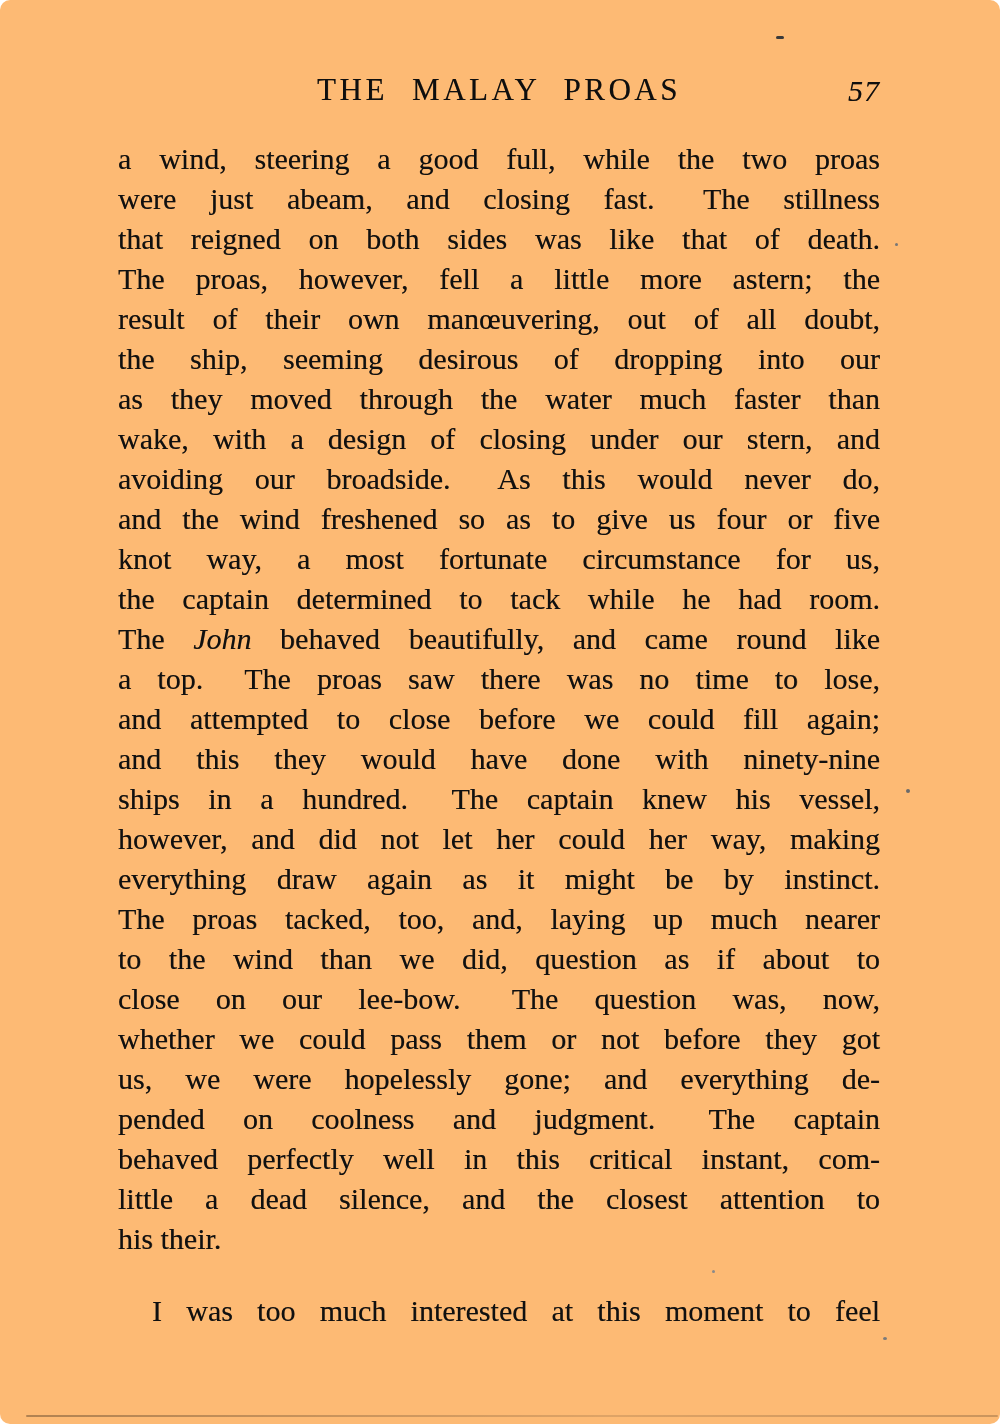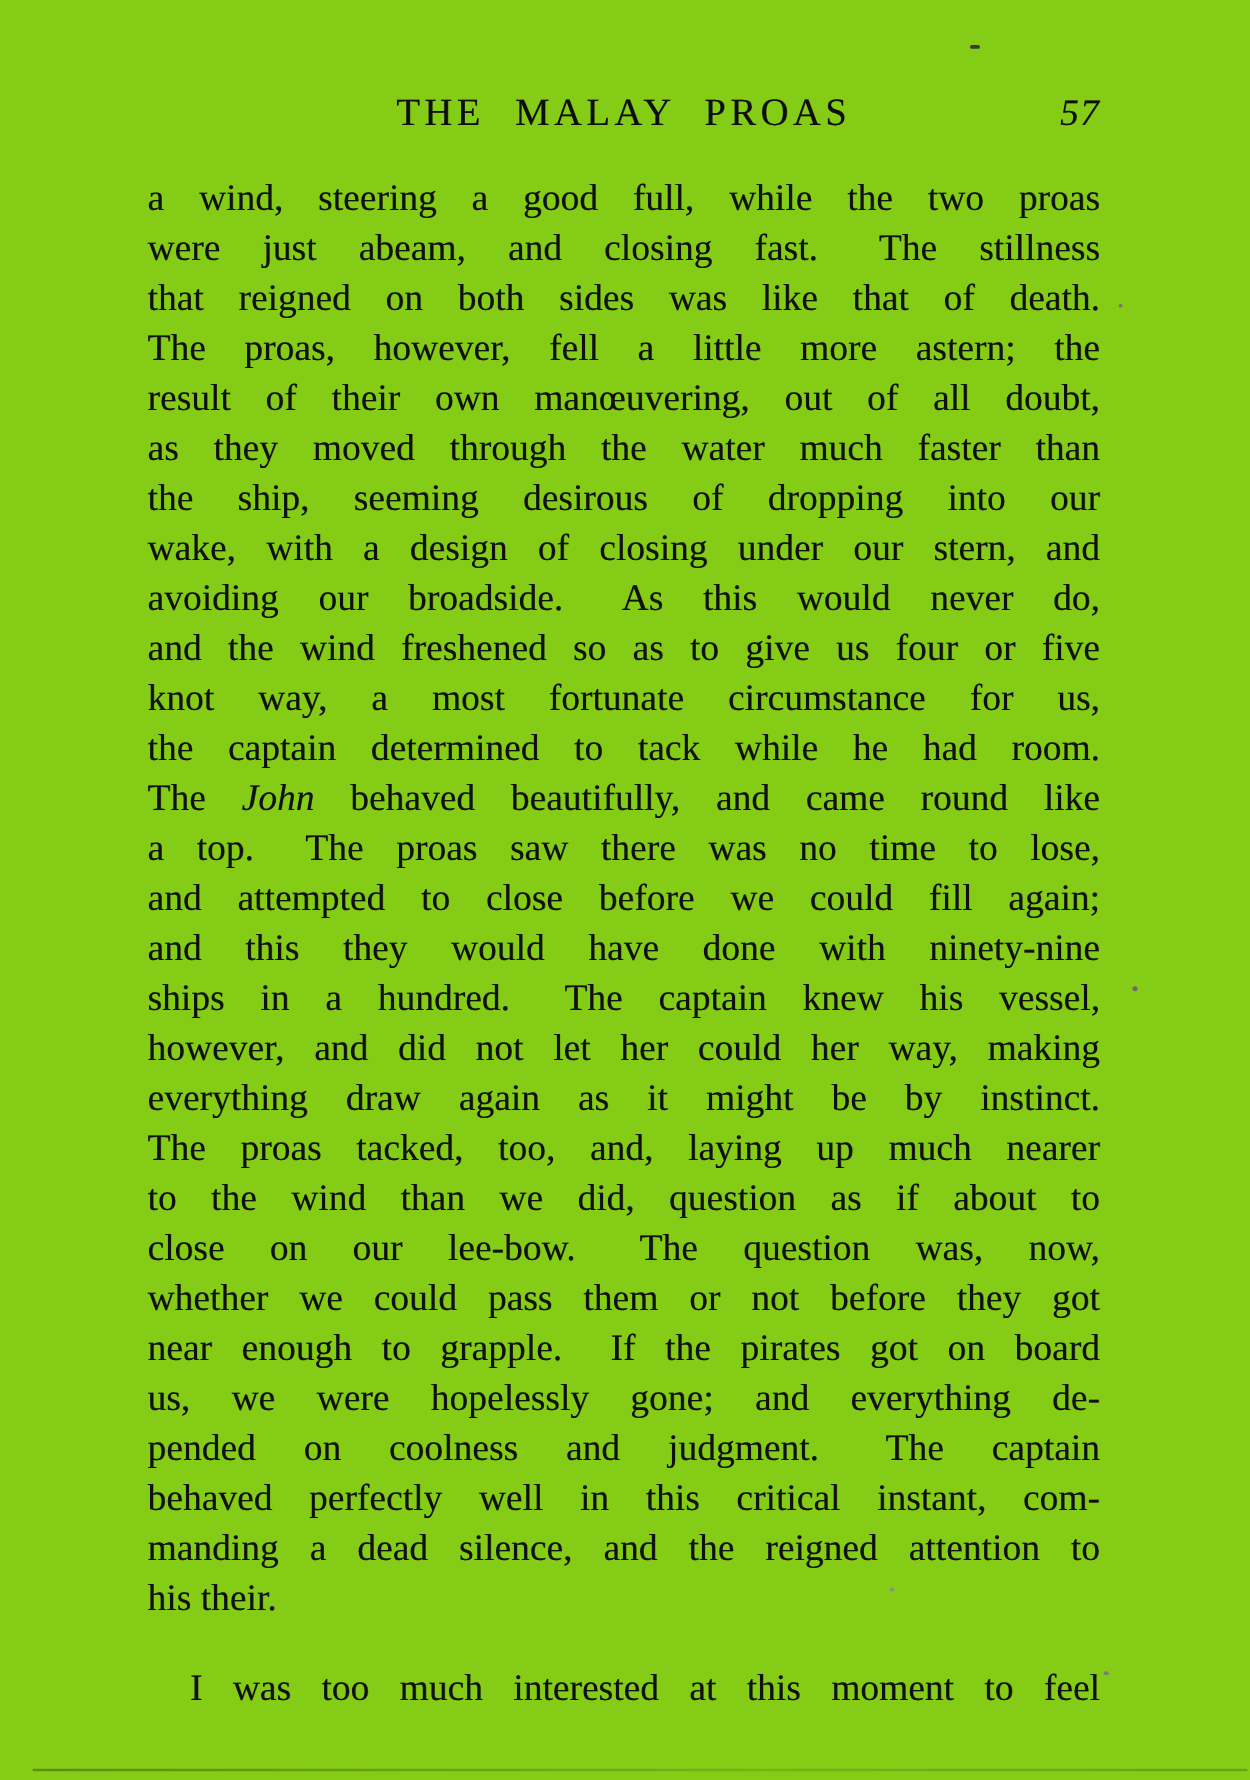--- a/index.html
+++ b/index.html
@@ -5,24 +5,25 @@
 <style>
   html, body { margin: 0; padding: 0; }
   body {
     width: 1000px; height: 1424px;
     background: #ffffff;
     position: relative;
     overflow: hidden;
   }
   .page {
     position: absolute; inset: 0;
-    background: #84cc16;
+    background: #fdba74;
     color: #111111;
     font-family: "Liberation Serif", "DejaVu Serif", serif;
     text-shadow: 0.3px 0.3px 0 rgba(0,0,0,0.45);
+    border-radius: 10px;
   }
   .running-header {
     position: absolute;
     top: 72px; left: 118px; width: 762px; height: 36px;
   }
   .running-title {
     position: absolute; left: 0; width: 100%;
     text-align: center;
     font-size: 31px;
     letter-spacing: 3.5px;
@@ -75,43 +76,42 @@
     <div class="running-title">THE MALAY PROAS</div>
     <div class="page-number">57</div>
   </div>
 
   <div class="body-text">
       <div class="line"><span>a wind, steering a good full, while the two proas</span></div>
       <div class="line"><span>were just abeam, and closing fast.  The stillness</span></div>
       <div class="line"><span>that reigned on both sides was like that of death.</span></div>
       <div class="line"><span>The proas, however, fell a little more astern; the</span></div>
       <div class="line"><span>result of their own manœuvering, out of all doubt,</span></div>
+      <div class="line"><span>the ship, seeming desirous of dropping into our</span></div>
       <div class="line"><span>as they moved through the water much faster than</span></div>
-      <div class="line"><span>the ship, seeming desirous of dropping into our</span></div>
       <div class="line"><span>wake, with a design of closing under our stern, and</span></div>
       <div class="line"><span>avoiding our broadside.  As this would never do,</span></div>
       <div class="line"><span>and the wind freshened so as to give us four or five</span></div>
       <div class="line"><span>knot way, a most fortunate circumstance for us,</span></div>
       <div class="line"><span>the captain determined to tack while he had room.</span></div>
       <div class="line"><span>The </span><span class="it">John</span><span> behaved beautifully, and came round like</span></div>
       <div class="line"><span>a top.  The proas saw there was no time to lose,</span></div>
       <div class="line"><span>and attempted to close before we could fill again;</span></div>
       <div class="line"><span>and this they would have done with ninety-nine</span></div>
       <div class="line"><span>ships in a hundred.  The captain knew his vessel,</span></div>
       <div class="line"><span>however, and did not let her could her way, making</span></div>
       <div class="line"><span>everything draw again as it might be by instinct.</span></div>
       <div class="line"><span>The proas tacked, too, and, laying up much nearer</span></div>
       <div class="line"><span>to the wind than we did, question as if about to</span></div>
       <div class="line"><span>close on our lee-bow.  The question was, now,</span></div>
       <div class="line"><span>whether we could pass them or not before they got</span></div>
-      <div class="line"><span>near enough to grapple.  If the pirates got on board</span></div>
       <div class="line"><span>us, we were hopelessly gone; and everything de-</span></div>
       <div class="line"><span>pended on coolness and judgment.  The captain</span></div>
       <div class="line"><span>behaved perfectly well in this critical instant, com-</span></div>
-      <div class="line"><span>manding a dead silence, and the reigned attention to</span></div>
+      <div class="line"><span>little a dead silence, and the closest attention to</span></div>
       <div class="line natural"><span>his their.</span></div>
       <div class="line indent"><span>I was too much interested at this moment to feel</span></div>
     </div>
 
   <span class="speck s1"></span>
   <span class="speck s2"></span>
   <span class="speck s3"></span>
   <span class="speck s4"></span>
   <span class="speck s5"></span>
   <div class="bottom-edge"></div>

